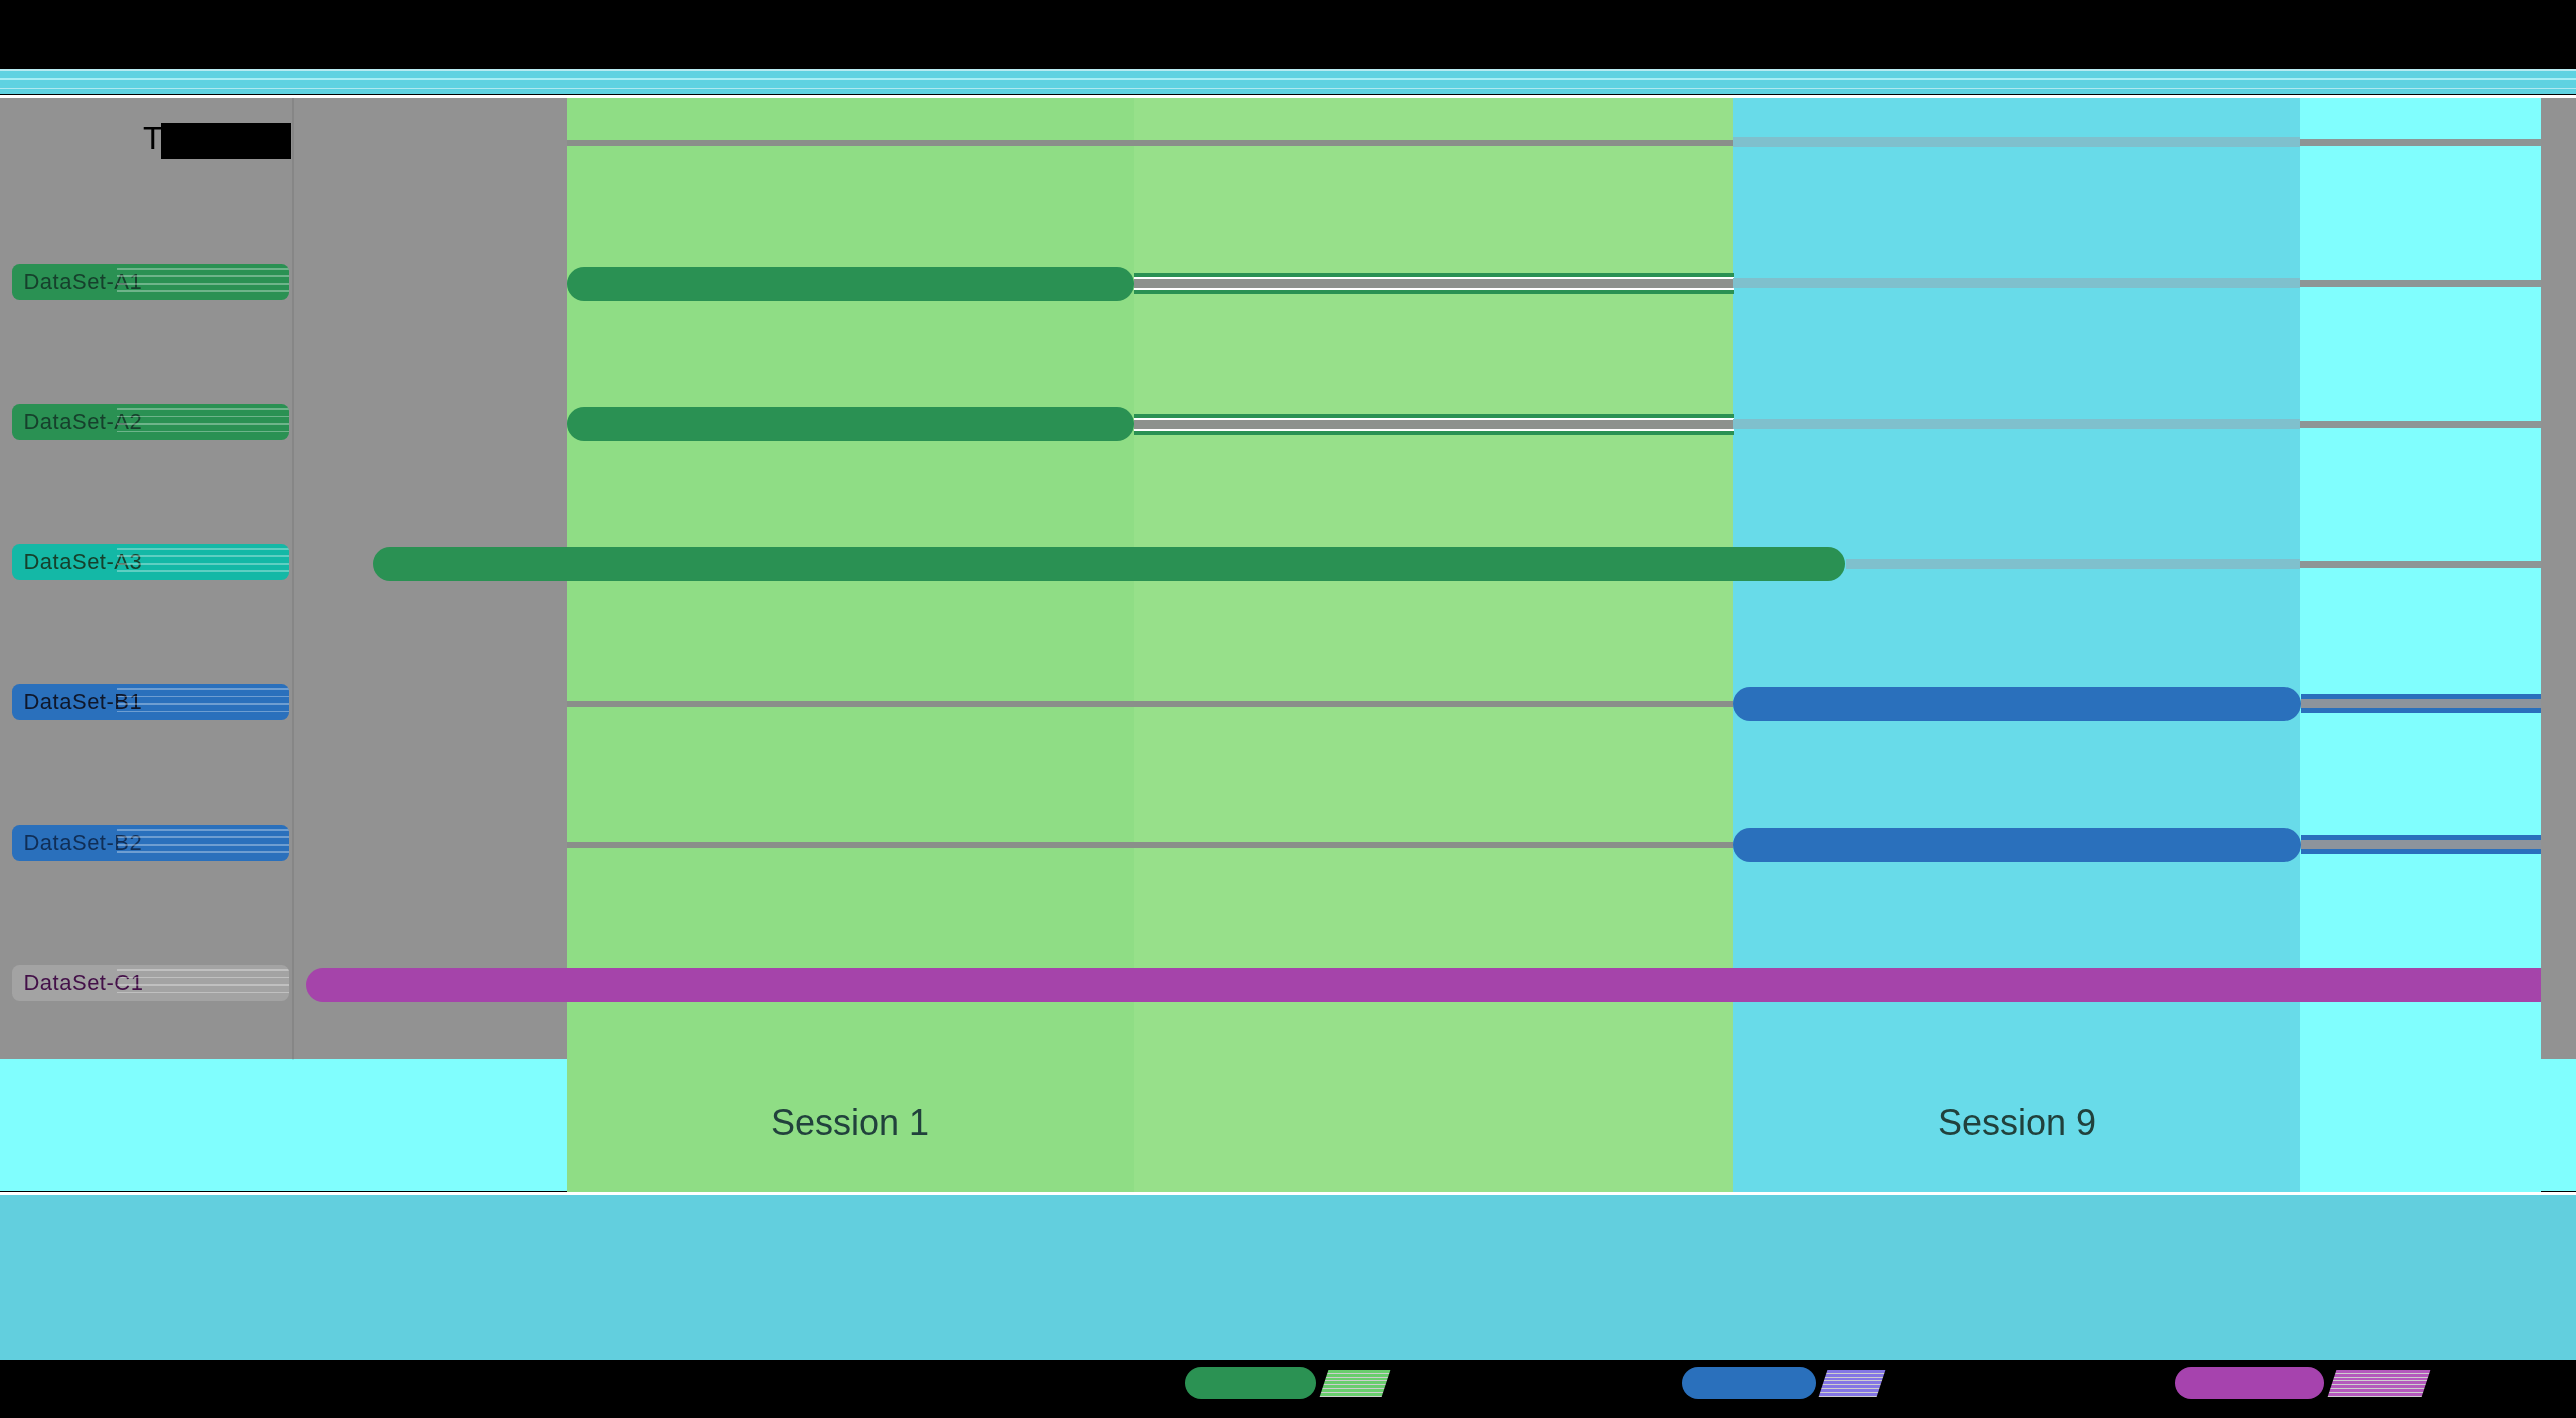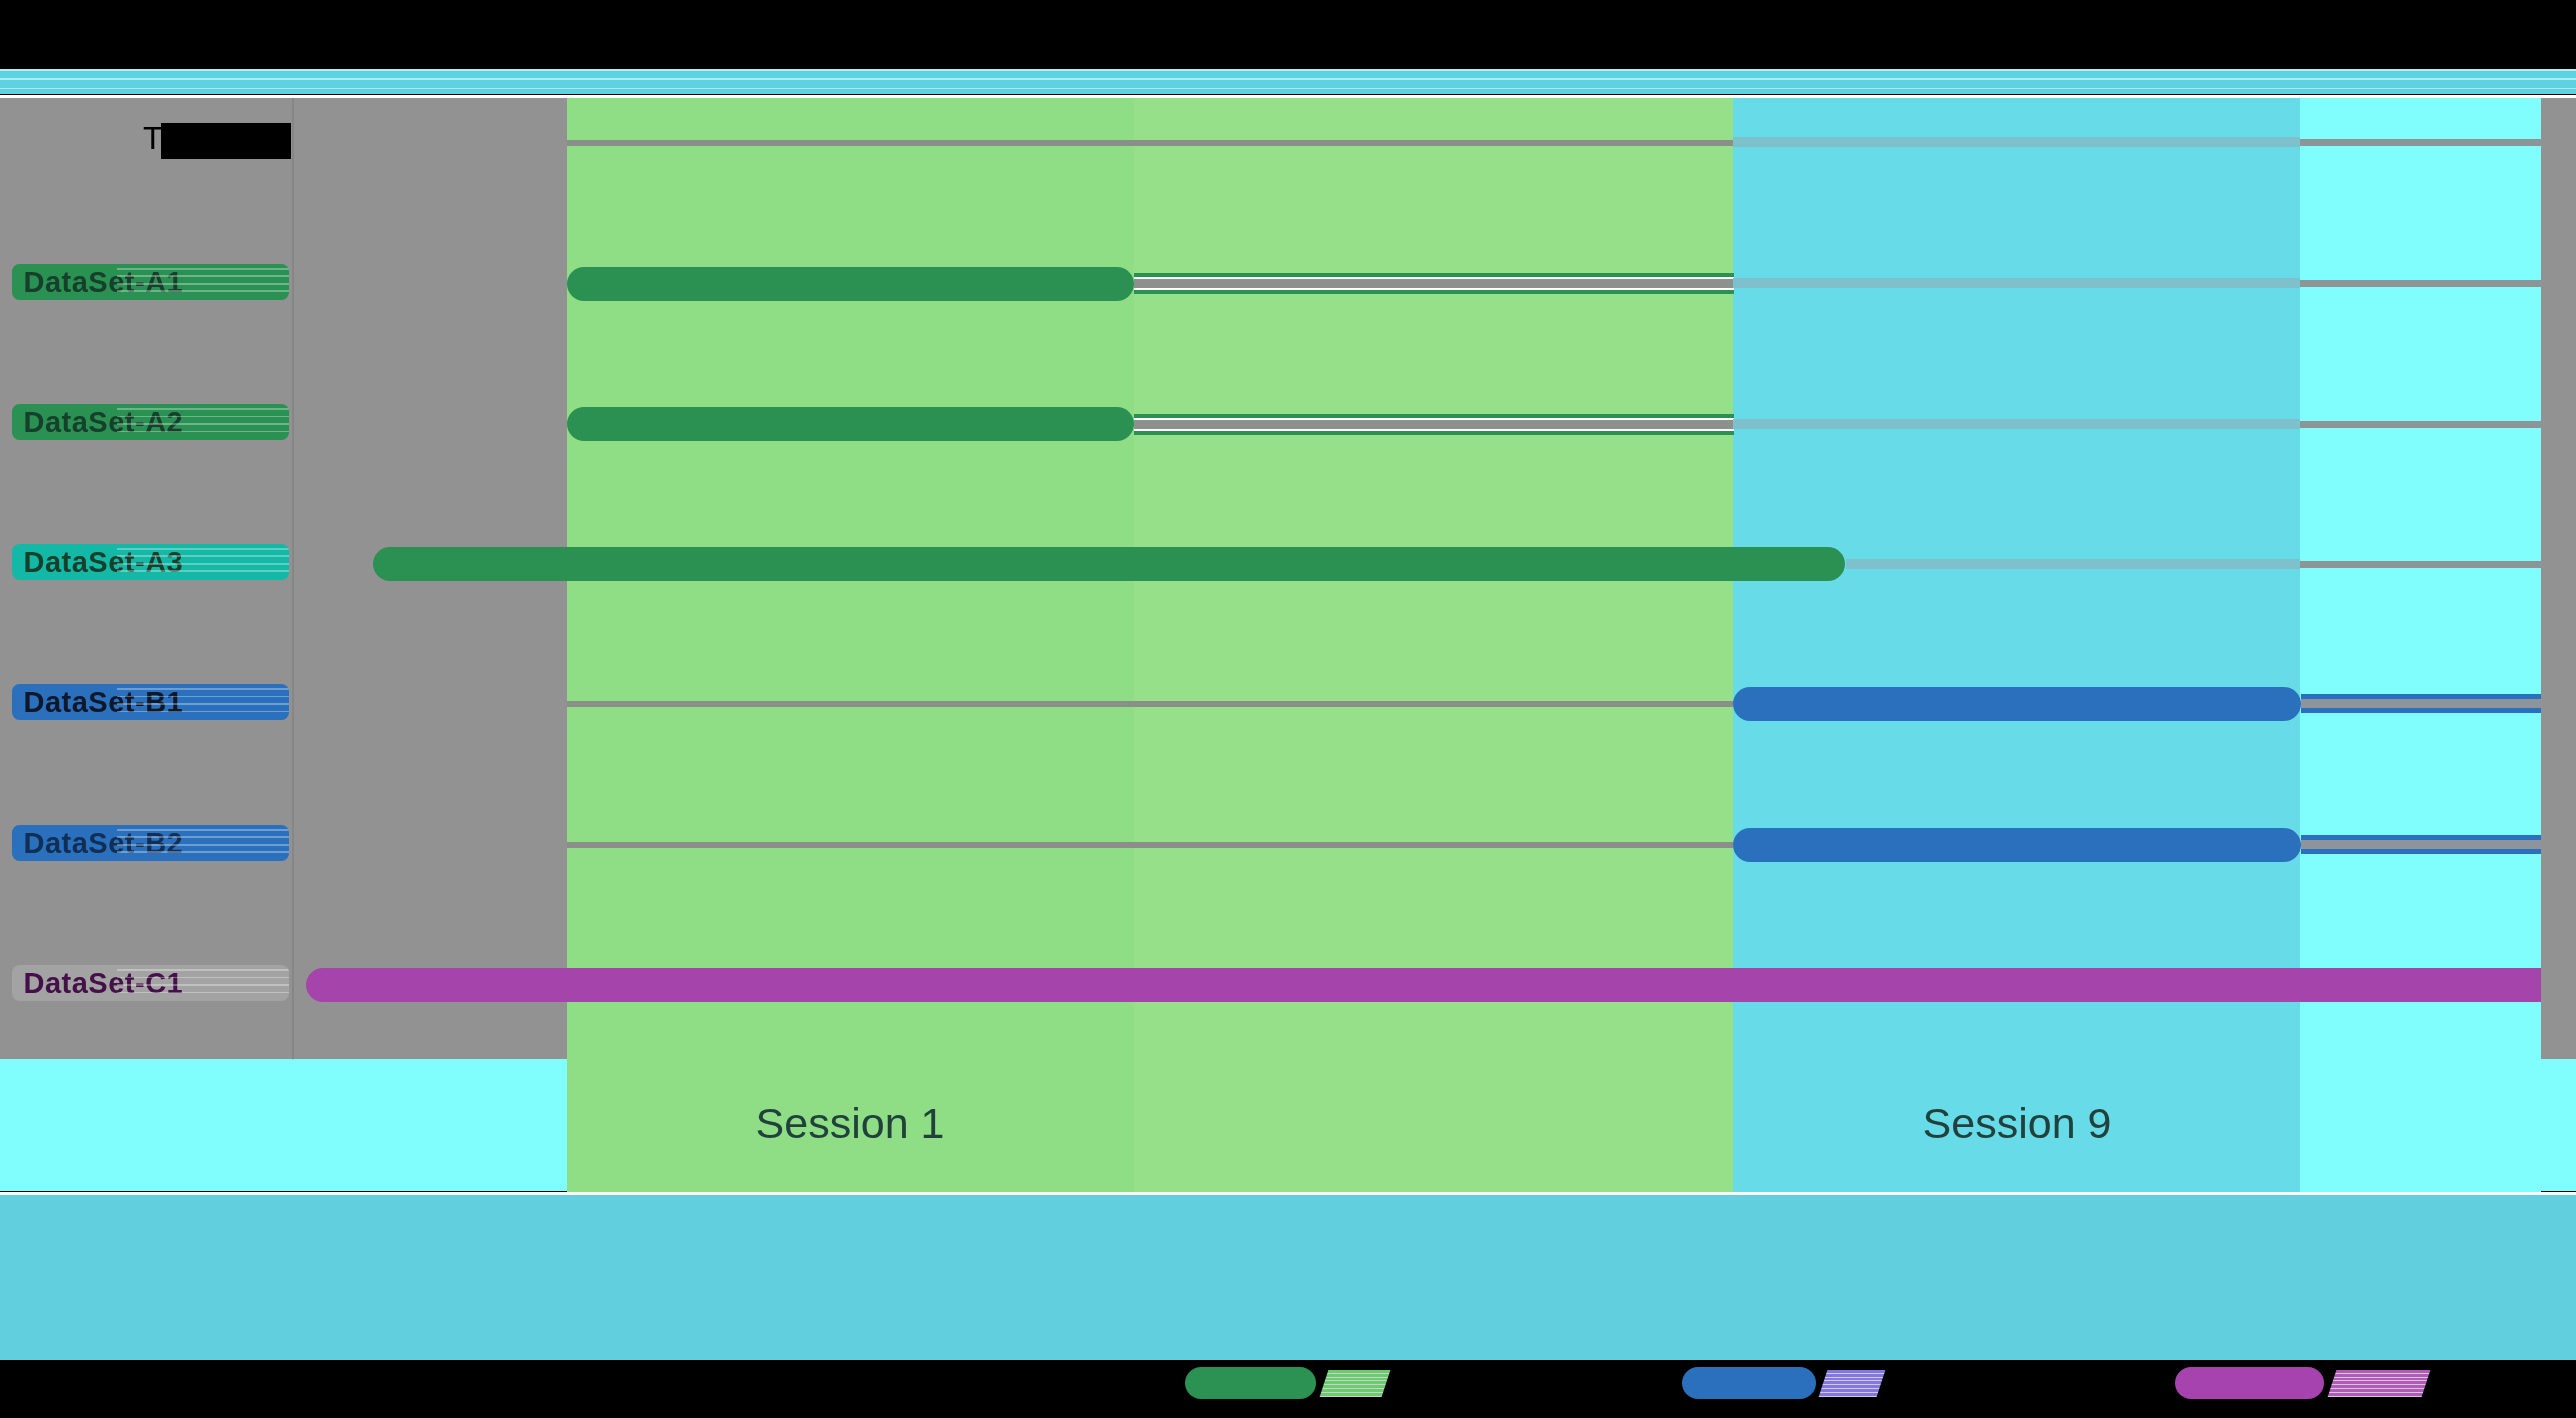--- a/index.html
+++ b/index.html
@@ -23,25 +23,25 @@
   .seg{position:absolute;}
   .grid-green{background:var(--grid_gray,#8A8F8A);}
   .grid-cyan{background:var(--grid_on_cyan,#7FC0CD);}
   .grid-bright{background:var(--grid_on_bright,#8D9696);}
   .tail-green{background:linear-gradient(to bottom,var(--c) 0 3.8px,#fff 3.8px 5.6px,#8d918d 5.6px 15px,#fff 15px 17px,var(--c) 17px 20.6px);}
   .tail-blue{background:linear-gradient(to bottom,var(--c) 0 4.7px,#8d949c 4.7px 14px,var(--c) 14px 19px);}
 
   .bar{position:absolute;height:34px;border-radius:17px;}
 
   .pill{position:absolute;left:12.2px;width:277px;height:36px;border-radius:7.5px;overflow:hidden;}
-  .pill span{position:absolute;left:11.3px;top:0;line-height:36px;font-size:29px;font-weight:700;letter-spacing:0.5px;white-space:nowrap;}
+  .pill span{position:absolute;left:11.3px;top:0;line-height:36px;font-size:22px;font-weight:400;letter-spacing:0.5px;white-space:nowrap;}
   .pill::after{content:"";position:absolute;left:38%;right:0;top:12%;bottom:12%;opacity:.4;pointer-events:none;
      background:repeating-linear-gradient(to bottom, rgba(255,255,255,.8) 0 1.9px, transparent 1.9px 7.5px);}
 
-  .session-label{position:absolute;transform:translate(-50%,-50%);font-size:43px;color:var(--session_label_text,#21413C);white-space:nowrap;}
+  .session-label{position:absolute;transform:translate(-50%,-50%);font-size:36px;color:var(--session_label_text,#21413C);white-space:nowrap;}
 
   .time-group .t-letter{position:absolute;left:143px;top:120px;font-size:32px;font-weight:500;color:#000;}
   .time-box{left:161px;top:123px;width:130px;height:36px;background:#000;}
 
   .legend-pill{position:absolute;top:1367px;height:32px;border-radius:16px;}
   .legend-streak{position:absolute;top:1370px;height:27px;transform:skewX(-18deg);opacity:.95;}
 </style>
 </head>
 <body>
 

